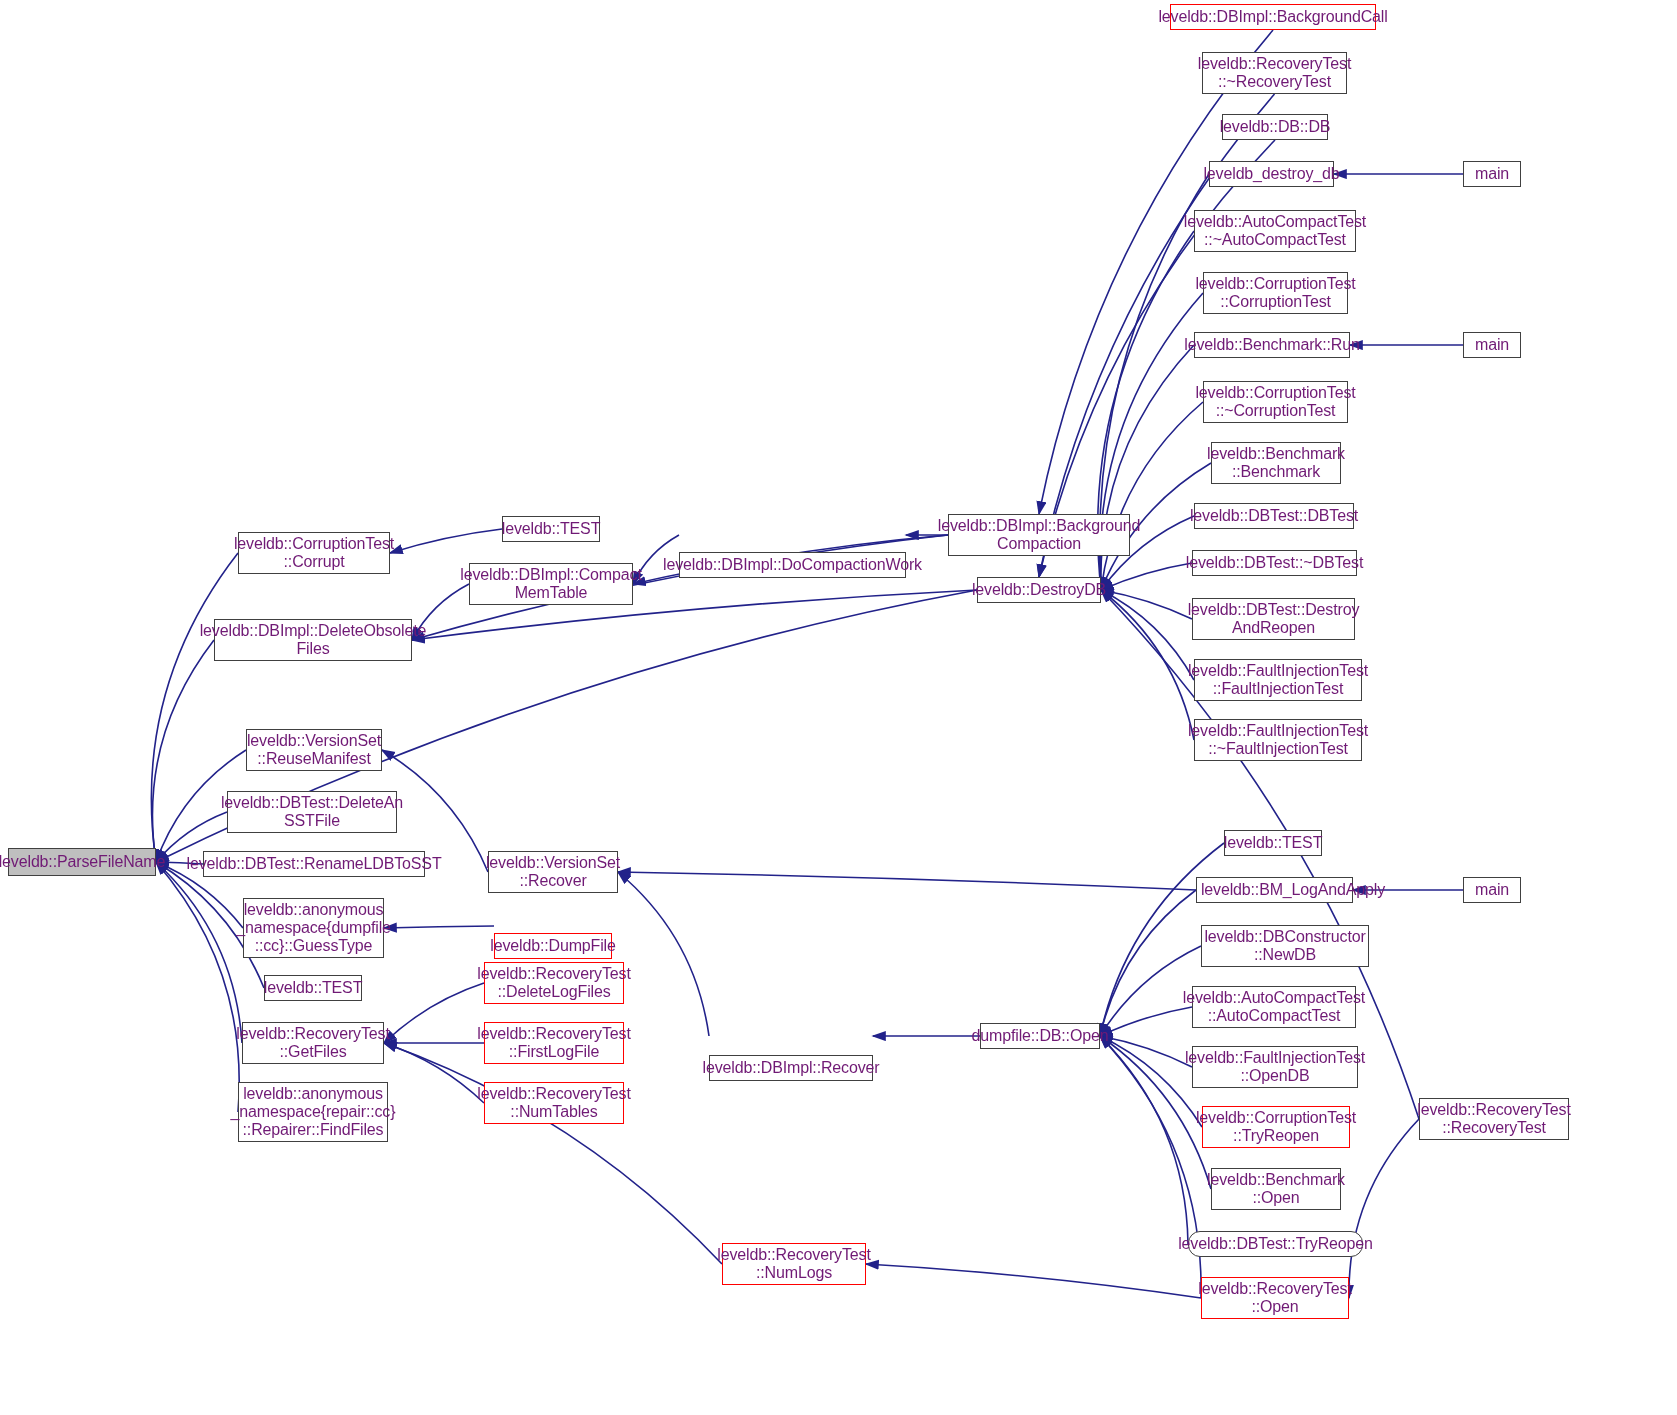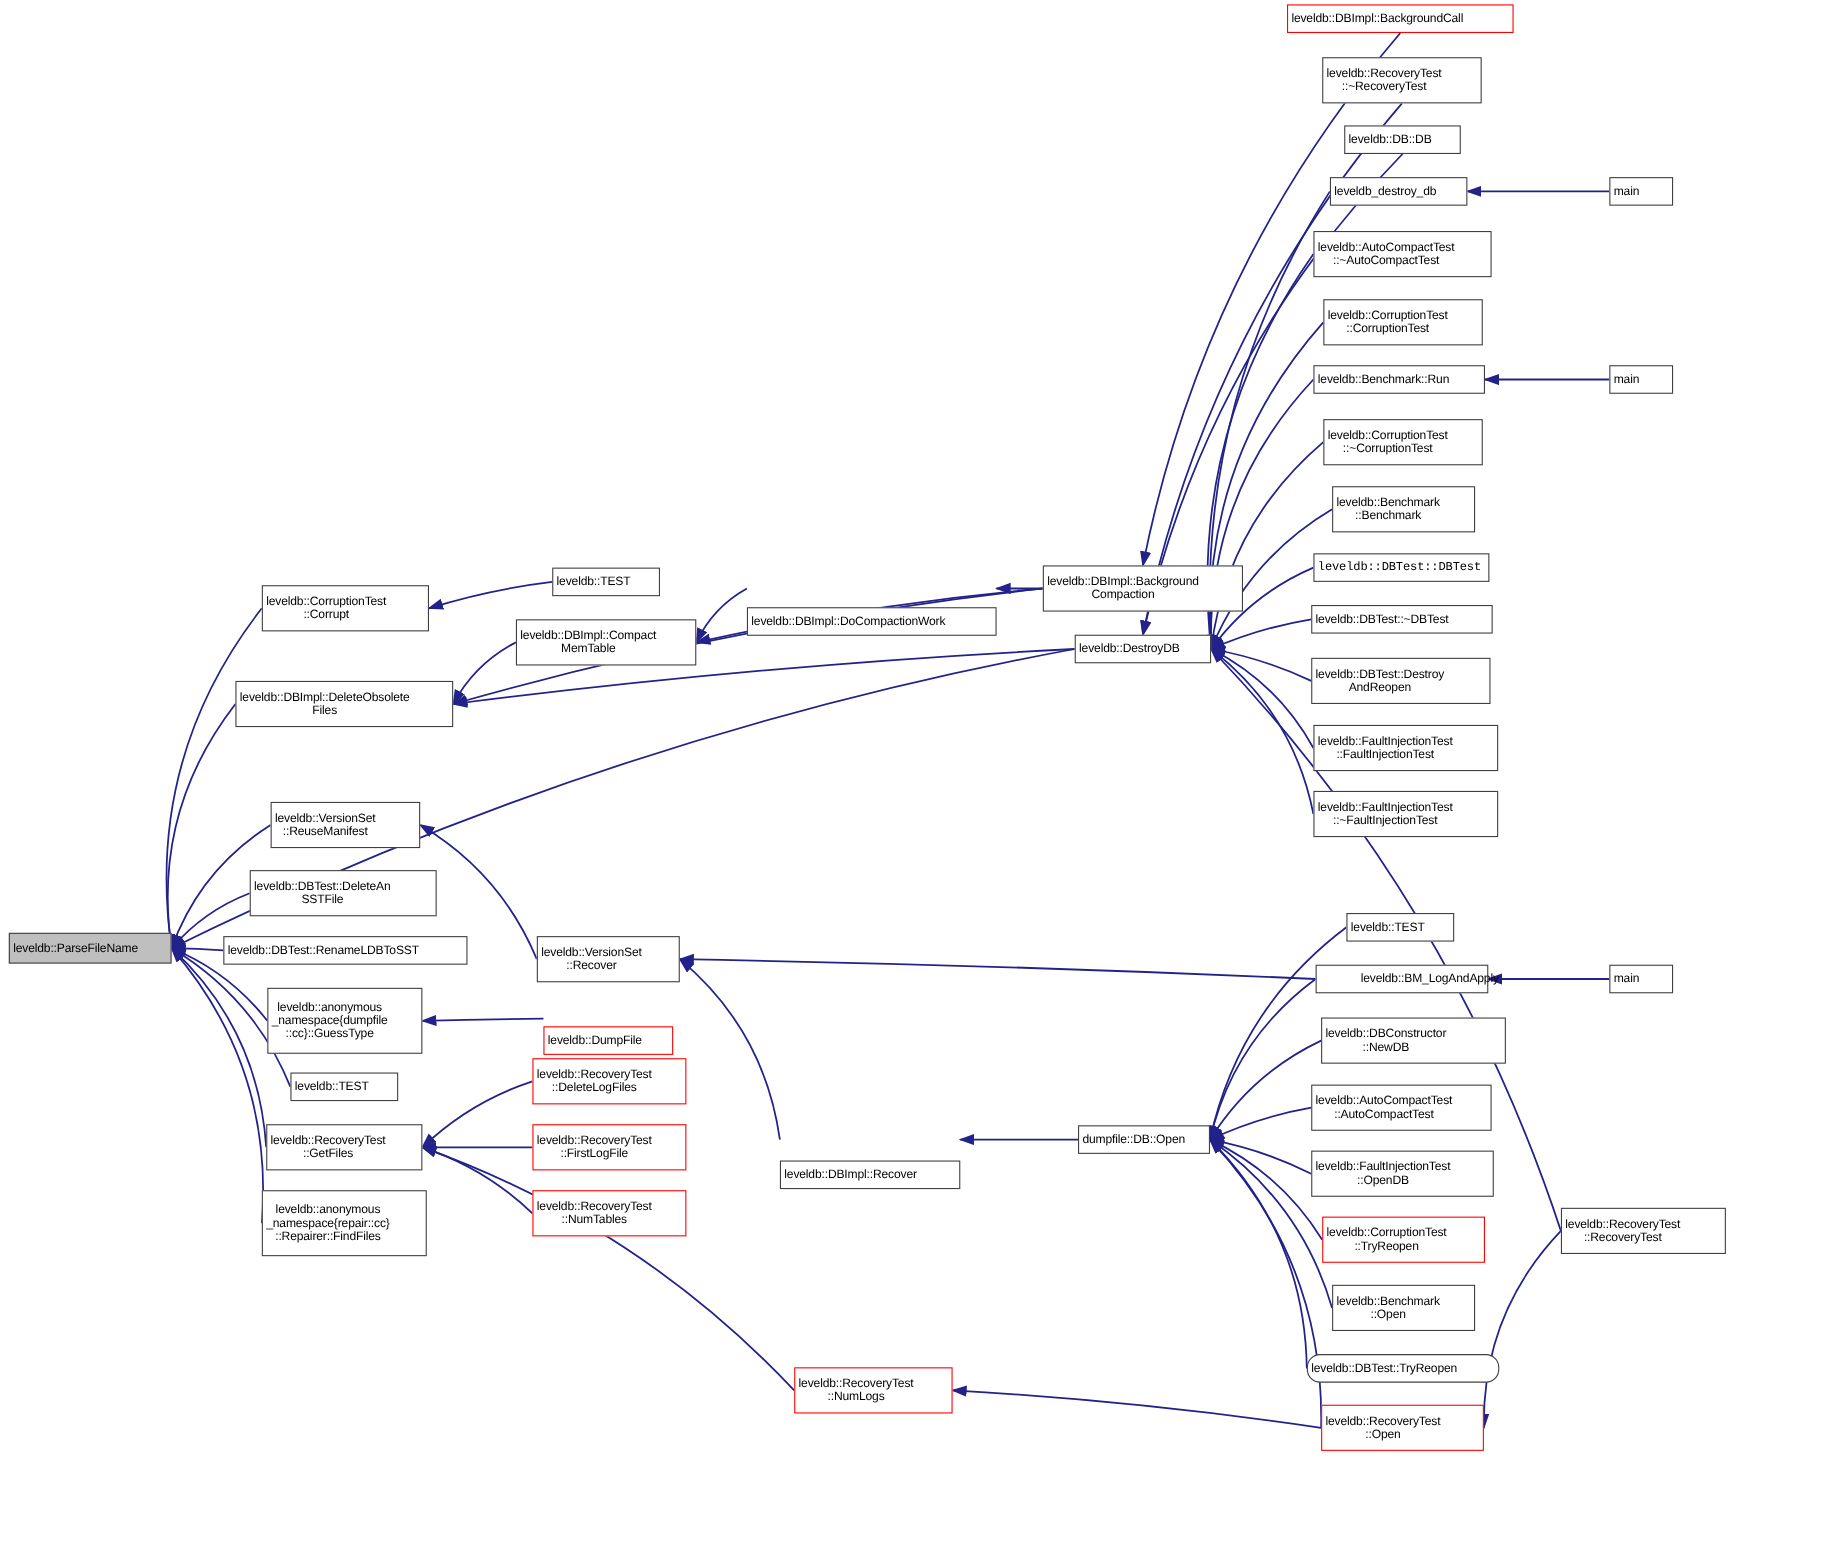--- a/index.html
+++ b/index.html
@@ -16,24 +16,25 @@
     position:absolute;
     left:0; top:0;
     width:1677px; height:1415px;
     pointer-events:none;
   }
   .node{
     position:absolute;
     box-sizing:border-box;
     display:flex;
     align-items:center;
+    justify-content:center;
     text-align:center;
-    font-size:11px;
+    font-size:16px;
     line-height:1.12;
-    color:#000000;
+    color:#701a75;
     background:#ffffff;
     border:1px solid #404040;
     white-space:pre-line;
     letter-spacing:-0.15px;
     z-index:2;
   }
   .node.red{ border:1.5px solid #ff0000; }
   .node.current{ background:#bfbfbf; border:1px solid #404040; }
   .node span{ display:block; padding:0 3px; }
 </style>
@@ -154,21 +155,21 @@
       <div class="node" style="left: 1194px; top: 210px; width: 162px; height: 42px;"><span>leveldb::AutoCompactTest
 ::~AutoCompactTest</span></div>
       <div class="node" style="left: 1203px; top: 272px; width: 145px; height: 42px;"><span>leveldb::CorruptionTest
 ::CorruptionTest</span></div>
       <div class="node" style="left: 1194px; top: 332px; width: 156px; height: 26px;"><span>leveldb::Benchmark::Run</span></div>
       <div class="node" style="left: 1463px; top: 332px; width: 58px; height: 26px;"><span>main</span></div>
       <div class="node" style="left: 1203px; top: 381px; width: 145px; height: 42px;"><span>leveldb::CorruptionTest
 ::~CorruptionTest</span></div>
       <div class="node" style="left: 1211px; top: 442px; width: 130px; height: 42px;"><span>leveldb::Benchmark
 ::Benchmark</span></div>
-      <div class="node" style="left: 1194px; top: 503px; width: 160px; height: 26px; font-family: Liberation Mono, monospace;"><span>leveldb::DBTest::DBTest</span></div>
+      <div class="node" style="left: 1194px; top: 503px; width: 160px; height: 26px;"><span>leveldb::DBTest::DBTest</span></div>
       <div class="node" style="left: 1192px; top: 550px; width: 165px; height: 26px;"><span>leveldb::DBTest::~DBTest</span></div>
       <div class="node" style="left: 1192px; top: 598px; width: 163px; height: 42px;"><span>leveldb::DBTest::Destroy
 AndReopen</span></div>
       <div class="node" style="left: 1194px; top: 659px; width: 168px; height: 42px;"><span>leveldb::FaultInjectionTest
 ::FaultInjectionTest</span></div>
       <div class="node" style="left: 1194px; top: 719px; width: 168px; height: 42px;"><span>leveldb::FaultInjectionTest
 ::~FaultInjectionTest</span></div>
       <div class="node" style="left: 1224px; top: 830px; width: 98px; height: 26px;"><span>leveldb::TEST</span></div>
       <div class="node" style="left: 1196px; top: 877px; width: 157px; height: 26px; padding-left: 37px;"><span>leveldb::BM_LogAndApply</span></div>
       <div class="node" style="left: 1463px; top: 877px; width: 58px; height: 26px;"><span>main</span></div>

